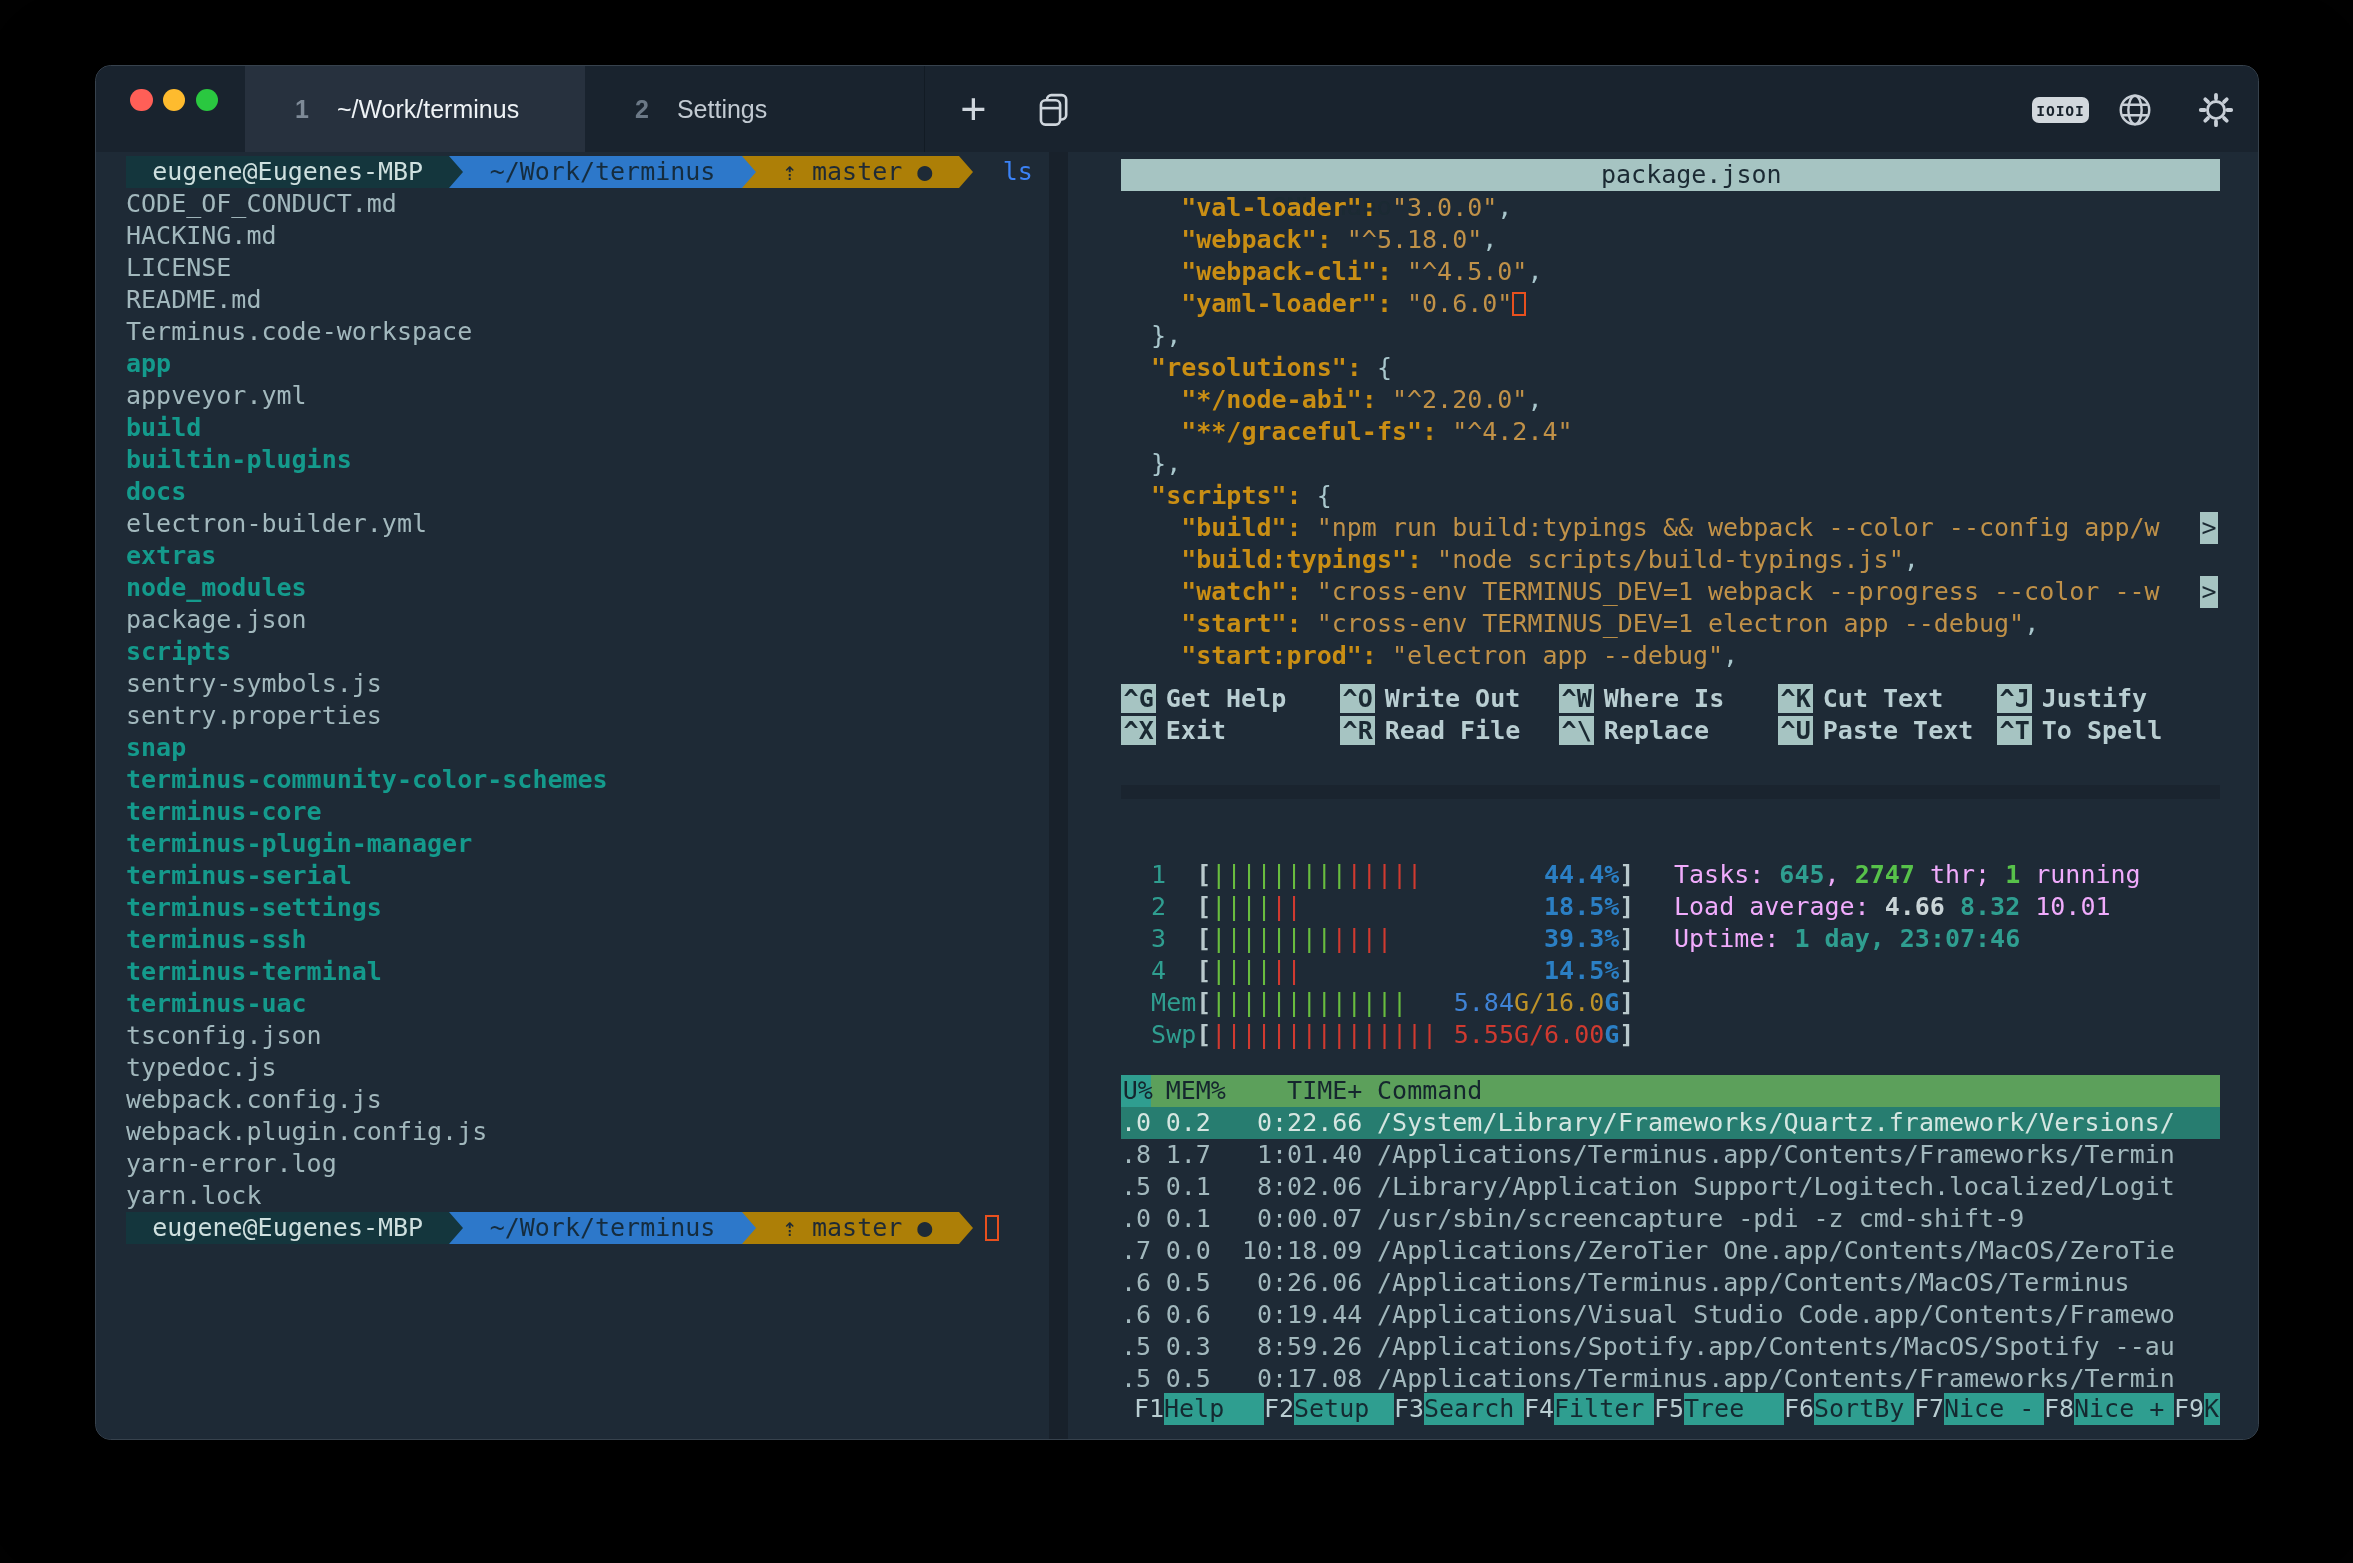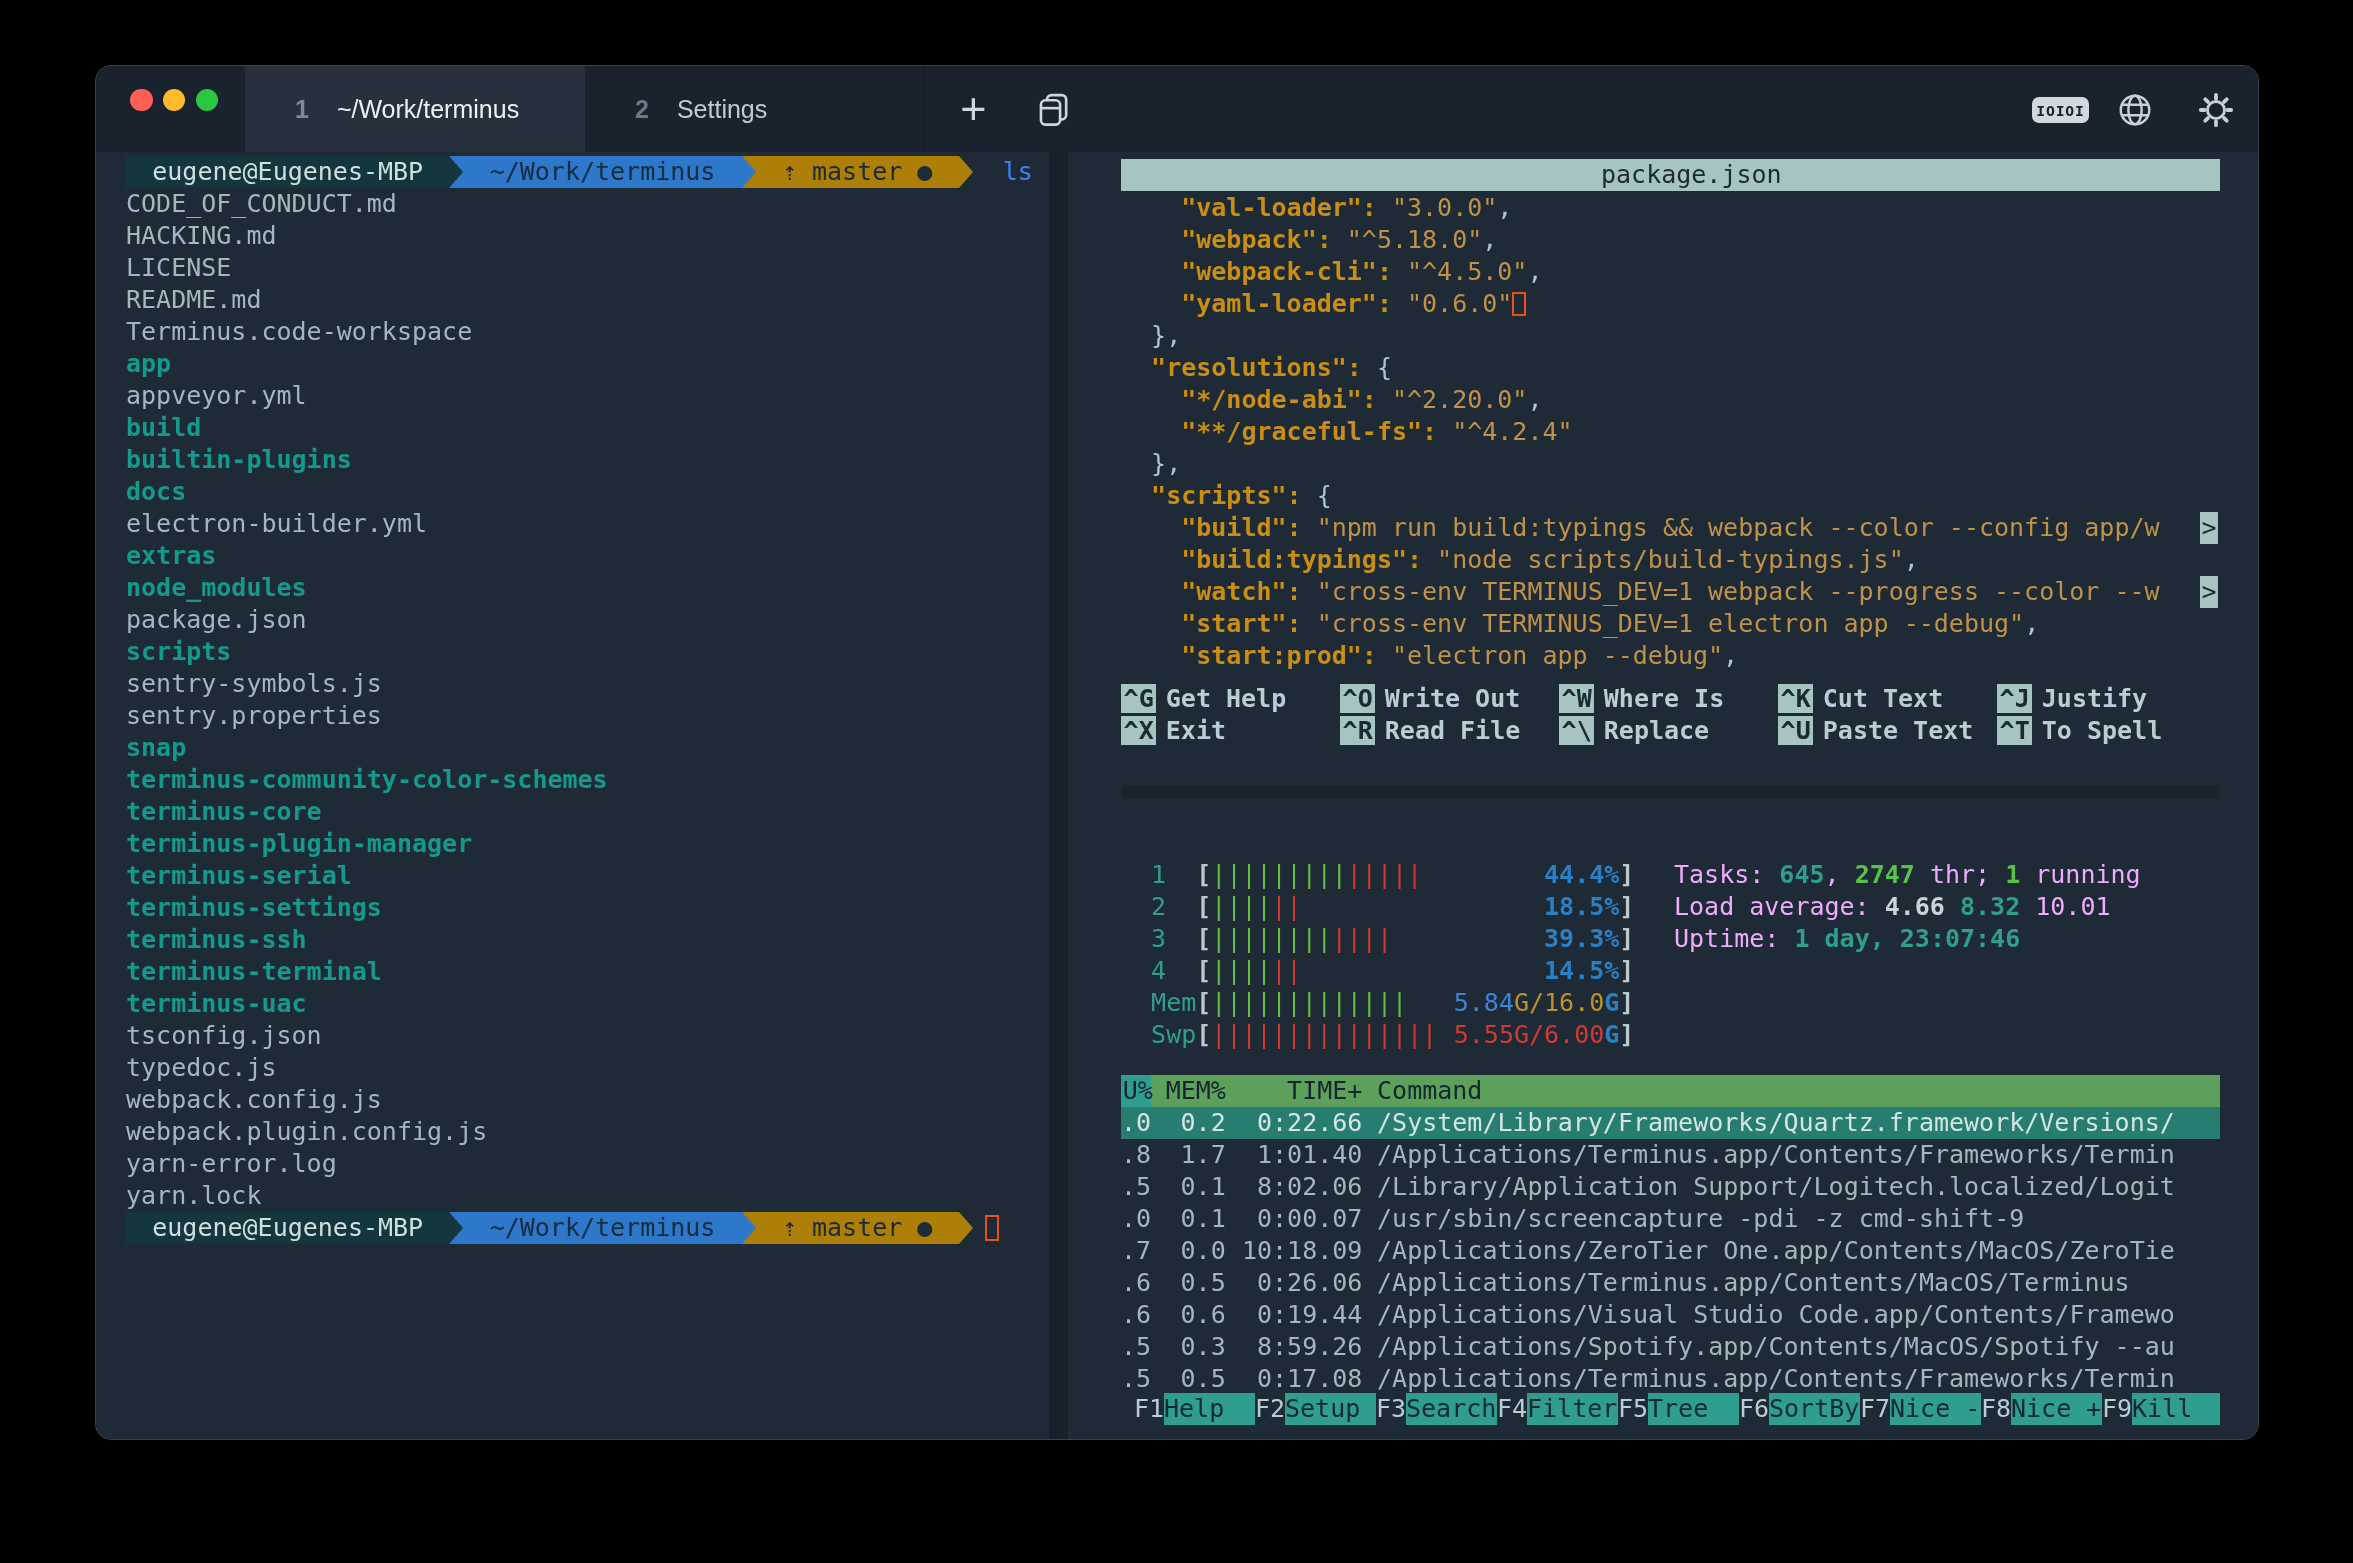--- a/index.html
+++ b/index.html
@@ -93,33 +93,33 @@
   .mgb { color:#2b7fc4; font-weight:700; }
 
   .tasks { position:absolute; left:553px; top:707px; }
   .trow { height:var(--lh); line-height:var(--lh); white-space:pre; }
   .tl { color:#f0abfc; } .tb { color:#2f9e90; font-weight:700; }
   .gb { color:#57c24a; font-weight:700; } .wb { color:#c9d4d7; font-weight:700; }
 
   .ptable { position:absolute; left:0; right:0; top:923px; }
   .prow { height:var(--lh); line-height:var(--lh); display:flex; white-space:pre; overflow:hidden; color:#a2b8bd; }
   .prow .c1 { width:30px; flex:none; text-align:right; }
-  .prow .c2 { width:60px; flex:none; text-align:right; margin-left:14.7px; }
+  .prow .c2 { width:60px; flex:none; text-align:left; margin-left:14.7px; }
   .prow .c3 { width:122px; flex:none; text-align:right; margin-left:14.7px; }
   .prow .c4 { flex:1; margin-left:14.7px; overflow:hidden; }
   .phead { background:#5ca05b; color:#15262e; }
   .phead .c1 { background:#2f9e90; text-align:left; padding-left:1.7px; }
   .phead .c4 { font-weight:400; }
   .sel { background:#277d70; color:#d5e6e1; }
 
   .fnbar { position:absolute; left:13px; right:0; top:1241px; height:32px; display:flex; white-space:pre; }
   .fitem { display:flex; flex:none; }
   .fitem:last-child { flex:1; }
   .fkey { color:#b9ced2; width:30px; flex:none; line-height:32px; }
-  .flab { background:#2f9e90; color:#142a31; width:91px; flex:none; line-height:32px; }
+  .flab { background:#2f9e90; color:#142a31; width:100px; flex:none; line-height:32px; }
   .fitem:last-child .flab { flex:1; }
 </style>
 </head>
 <body>
 
 <div class="window">
 
   <div class="titlebar">
     <div class="lights">
       <span class="light red"></span>

